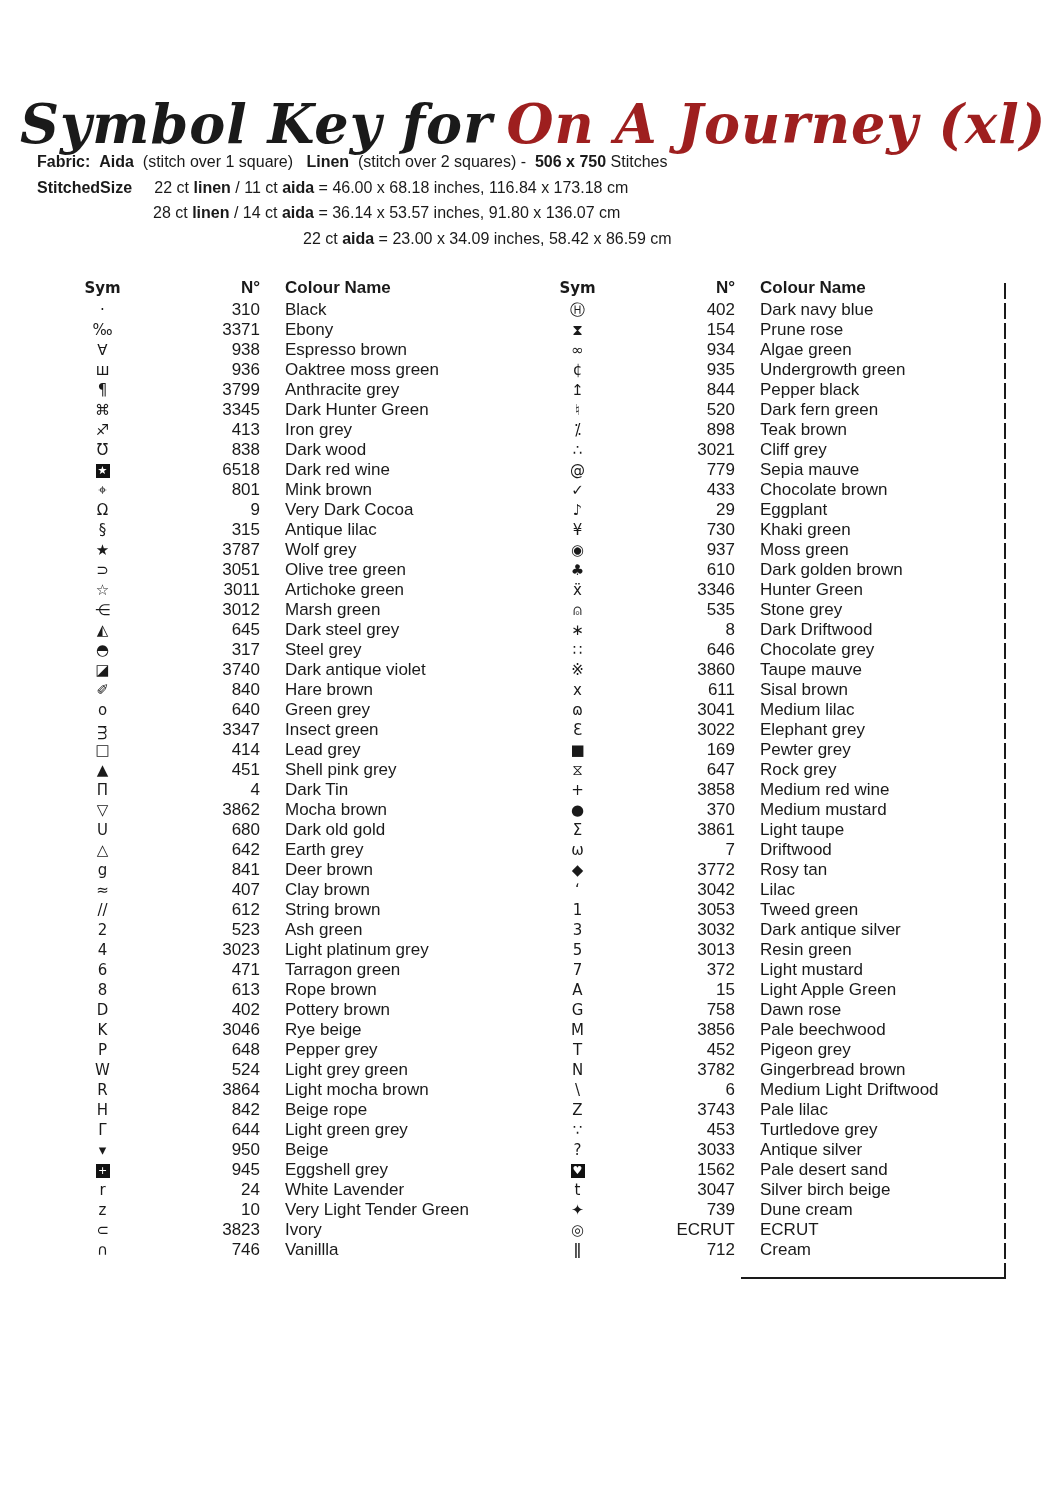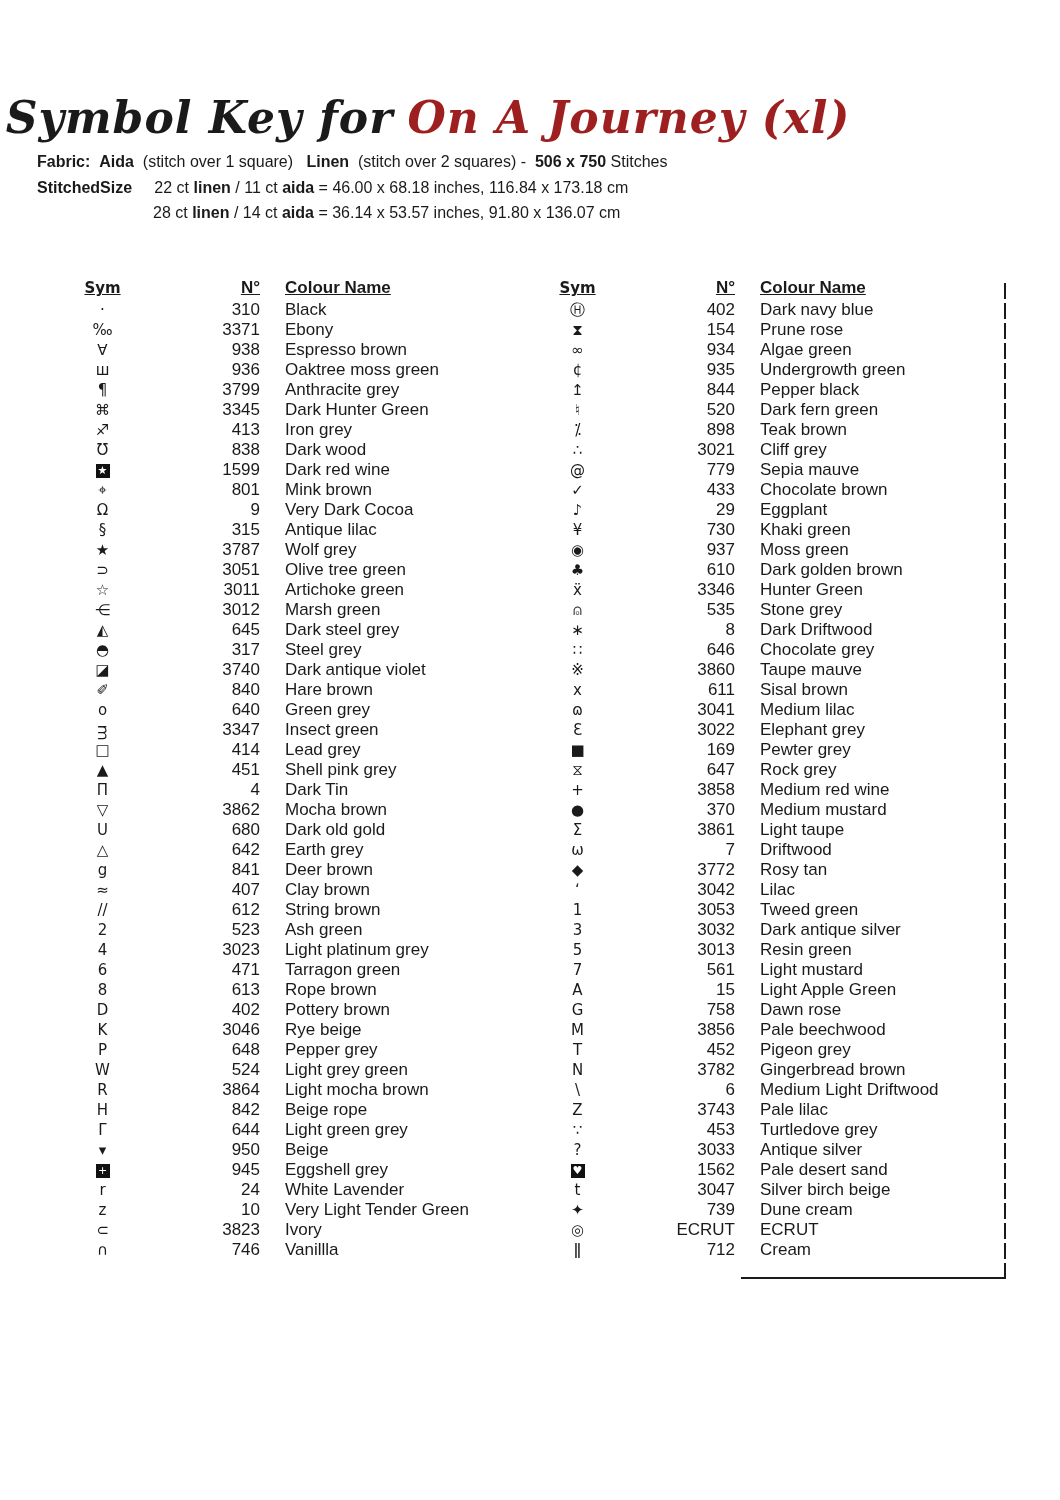--- a/index.html
+++ b/index.html
@@ -5,37 +5,37 @@
   html,body{margin:0;padding:0;}
   body{
     width:1060px;height:1500px;position:relative;background:#ffffff;
     font-family:"Liberation Sans",sans-serif;color:#1a1a1a;
     -webkit-font-smoothing:antialiased;
   }
   
   .title{
     position:absolute;top:92px;left:0;width:856px;text-align:center;
     font-family:"DejaVu Serif",serif;font-style:italic;font-weight:bold;
-    font-size:44px;letter-spacing:1px;white-space:nowrap;
+    font-size:54px;letter-spacing:1px;white-space:nowrap;padding-left:20px;
   }
   .title .t-red{margin-left:14px;}
   
   .info{position:absolute;left:37px;top:149px;font-size:16px;line-height:25.6px;}
   .info-line{white-space:pre-wrap;}
   .info-line .b{font-weight:bold;}
   .info-line.l2{margin-left:116px;}
   .info-line.l3{margin-left:266px;}
   .info-line.l4{margin-left:266px;}
   
   .key-col{position:absolute;top:276px;font-size:17px;}
   .key-col.left{left:60px;}
   .key-col.right{left:535px;}
   .krow{display:grid;grid-template-columns:85px 115px 272px;height:20px;line-height:20px;align-items:center;}
   .krow.head{height:24px;line-height:22px;font-weight:bold;}
-  .krow.head span{text-decoration:underline;margin-top:44px;}
+  .krow.head span{margin-top:44px;}
   .c-sym{text-align:center;font-family:"DejaVu Sans","Liberation Sans",sans-serif;font-size:15px;}
   .c-num{text-align:right;}
   .c-name{text-align:left;padding-left:25px;white-space:nowrap;}
   .inv{
     display:inline-block;background:#111;color:#fff;
     min-width:14px;height:14px;line-height:14px;font-size:11px;
     vertical-align:middle;
   }
   
   .edge-dash{
@@ -48,20 +48,21 @@
 <body>
 
 <div class="title">
   <span class="t-black" style="color: rgb(26, 26, 26);">Symbol Key for</span><span class="t-red" style="color: rgb(158, 31, 31);">On A Journey (xl)</span>
 </div>
 
 <div class="info" id="info">
     <div class="info-line l0"><span class="b">Fabric:</span><span>  </span><span class="b">Aida</span><span>  (stitch over 1 square)   </span><span class="b">Linen</span><span>  (stitch over 2 squares) -  </span><span class="b">506 x 750</span><span> Stitches</span></div>
     <div class="info-line l1"><span class="b">StitchedSize</span><span>     22 ct </span><span class="b">linen</span><span> / 11 ct </span><span class="b">aida</span><span> = 46.00 x 68.18 inches, 116.84 x 173.18 cm</span></div>
     <div class="info-line l2"><span>28 ct </span><span class="b">linen</span><span> / 14 ct </span><span class="b">aida</span><span> = 36.14 x 53.57 inches, 91.80 x 136.07 cm</span></div>
+    <div class="info-line l4"><span>22 ct </span><span class="b">aida</span><span> = 23.00 x 34.09 inches, 58.42 x 86.59 cm</span></div>
   </div>
 
 <div class="key-col left" id="col-left">
     <div class="krow head">
       <div class="c-sym"><span>Sym</span></div>
       <div class="c-num"><span>N°</span></div>
       <div class="c-name"><span>Colour Name</span></div>
     </div>
     <div class="krow">
       <div class="c-sym"><span>·</span></div>
@@ -98,21 +99,21 @@
       <div class="c-num">413</div>
       <div class="c-name">Iron grey</div>
     </div>
     <div class="krow">
       <div class="c-sym"><span>Ʊ</span></div>
       <div class="c-num">838</div>
       <div class="c-name">Dark wood</div>
     </div>
     <div class="krow">
       <div class="c-sym"><span class="inv">★</span></div>
-      <div class="c-num">1599</div>
+      <div class="c-num">6518</div>
       <div class="c-name">Dark red wine</div>
     </div>
     <div class="krow">
       <div class="c-sym"><span>⌖</span></div>
       <div class="c-num">801</div>
       <div class="c-name">Mink brown</div>
     </div>
     <div class="krow">
       <div class="c-sym"><span>Ω</span></div>
       <div class="c-num">9</div>
@@ -470,21 +471,21 @@
       <div class="c-num">3032</div>
       <div class="c-name">Dark antique silver</div>
     </div>
     <div class="krow">
       <div class="c-sym"><span>5</span></div>
       <div class="c-num">3013</div>
       <div class="c-name">Resin green</div>
     </div>
     <div class="krow">
       <div class="c-sym"><span>7</span></div>
-      <div class="c-num">561</div>
+      <div class="c-num">372</div>
       <div class="c-name">Light mustard</div>
     </div>
     <div class="krow">
       <div class="c-sym"><span>A</span></div>
       <div class="c-num">15</div>
       <div class="c-name">Light Apple Green</div>
     </div>
     <div class="krow">
       <div class="c-sym"><span>G</span></div>
       <div class="c-num">758</div>

